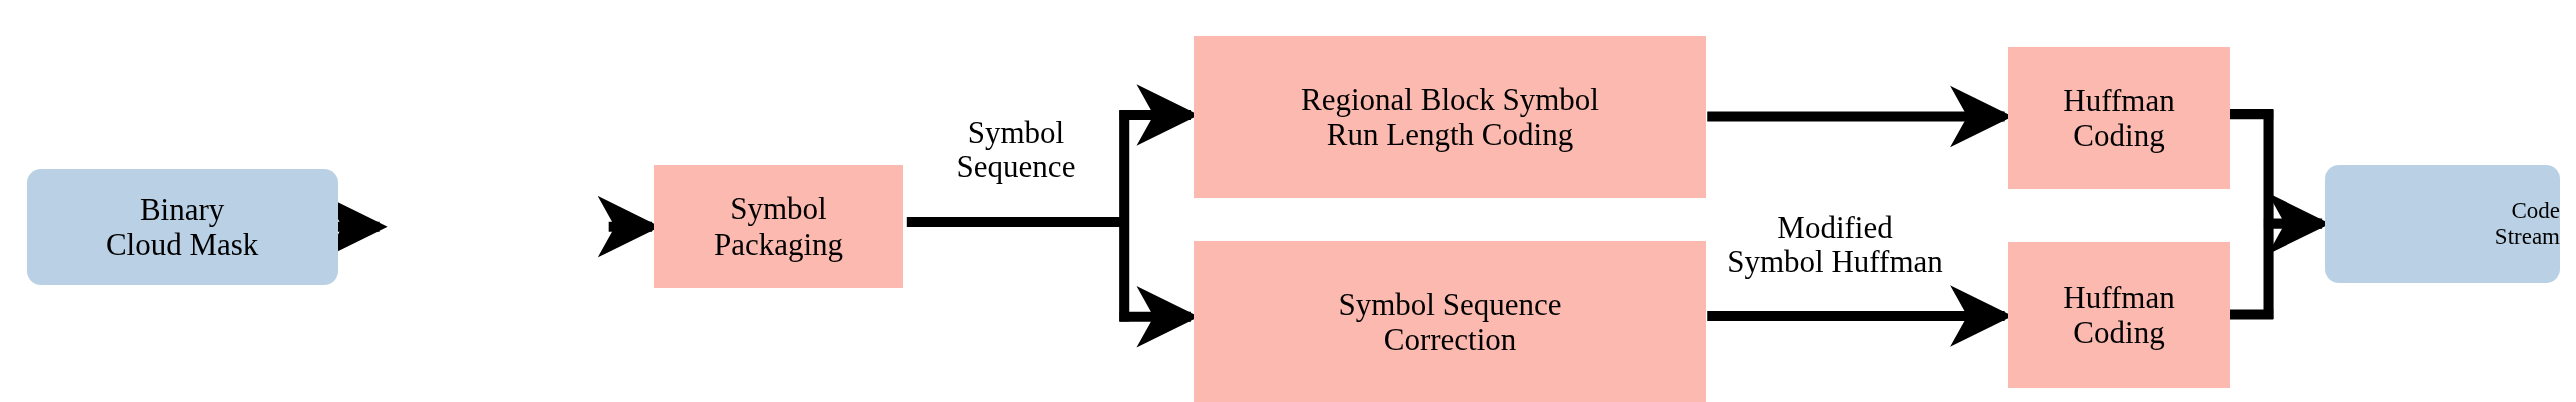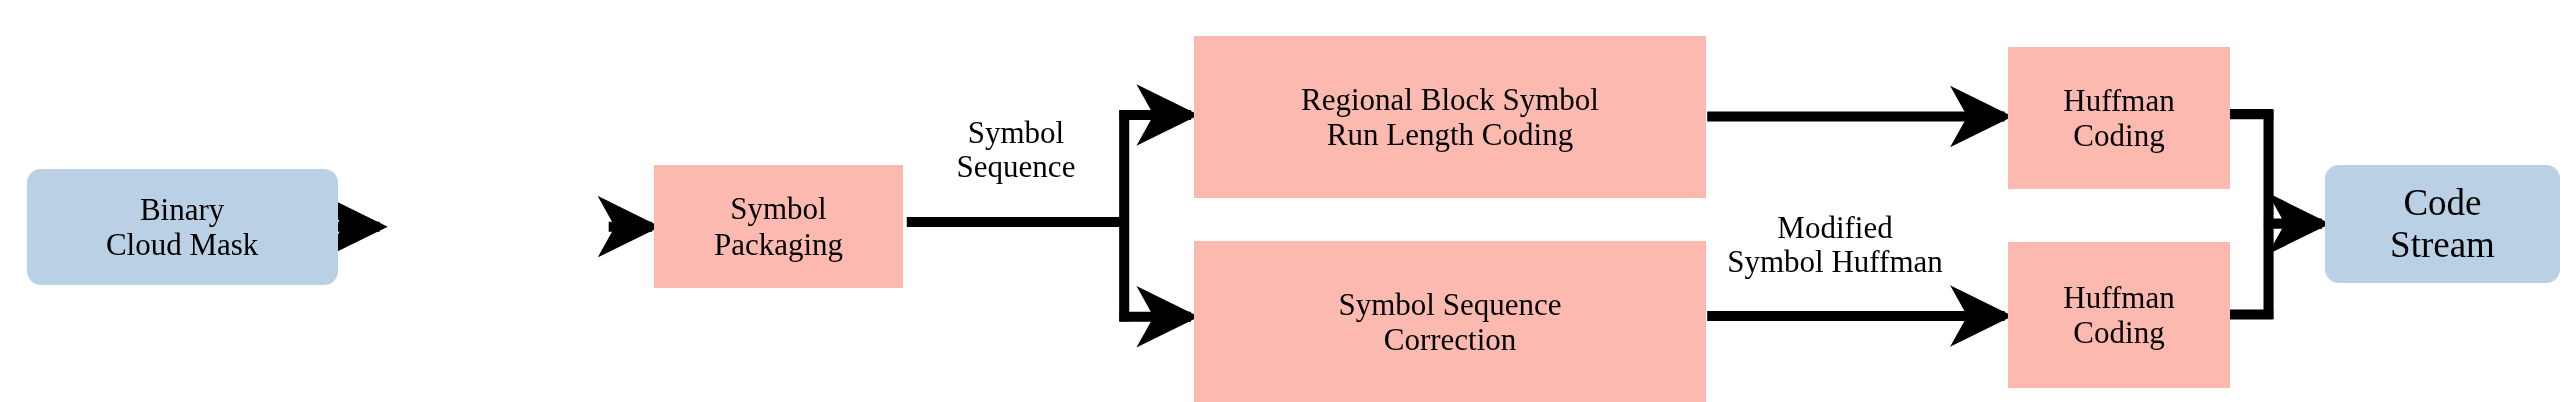--- a/index.html
+++ b/index.html
@@ -116,21 +116,21 @@
   <div class="node node-process" style="left:2008px; top:47px; width:222px; height:142px; font-size:31px;">
     <span class="node-label">Huffman
 Coding</span>
   </div>
 
   <div class="node node-process" style="left:2008px; top:242px; width:222px; height:146px; font-size:31px;">
     <span class="node-label">Huffman
 Coding</span>
   </div>
 
-  <div class="node node-terminal" style="left:2325px; top:165px; width:235px; height:118px; font-size:37px;">
+  <div class="node node-terminal" style="left:2325px; top:165px; width:235px; height:118px; font-size:23px;text-align:right;">
     <span class="node-label">Code
 Stream</span>
   </div>
 
   <div class="edge-label" style="left:915px; top:116px; width:202px; font-size:31px;">Symbol
 Sequence</div>
 
 
   <div class="edge-label" style="left:1668px; top:211px; width:334px; font-size:31px;">Modified
 Symbol Huffman</div>

